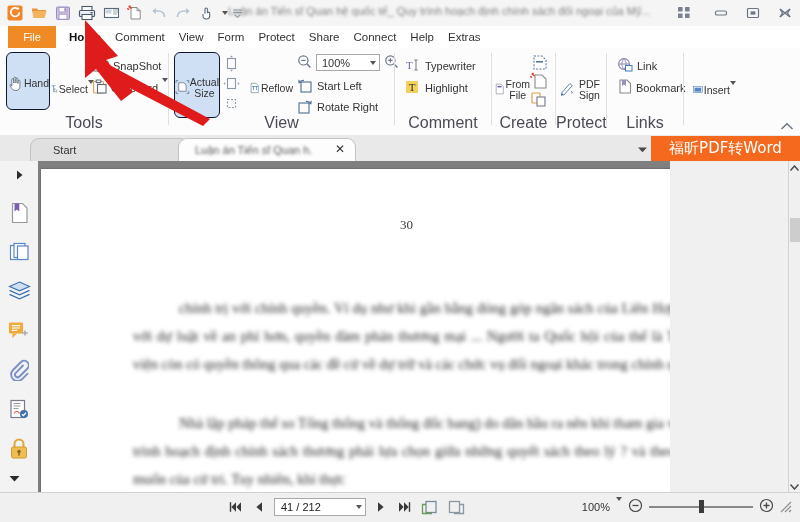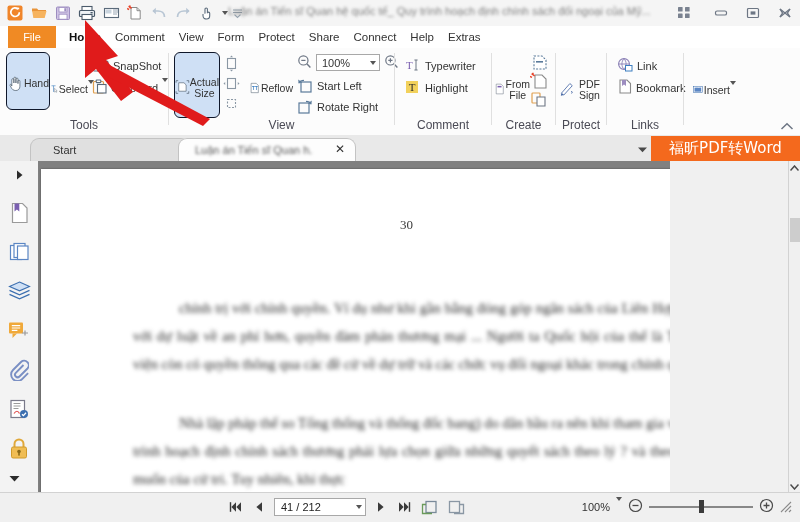--- a/index.html
+++ b/index.html
@@ -36,21 +36,21 @@
   .tellme{display:flex;align-items:center;gap:3px;color:#333;font-size:11px;cursor:pointer;padding:0 2px;}
   .findbox{width:160px;height:17px;border:1px solid #b5b5b5;background:#fff;display:flex;align-items:flex-end;
     padding:0 2px 0 5px;box-sizing:border-box;}
   .findbox input{border:0;outline:0;flex:1;font-size:11px;font-family:inherit;color:#333;background:transparent;min-width:0;}
   .caretdn{width:0;height:0;border-left:3px solid transparent;border-right:3px solid transparent;border-top:4px solid #555;}
   .icobtn{display:flex;align-items:center;gap:2px;cursor:pointer;padding:0 1px;}
 
   
   .ribbon{position:absolute;left:0;top:48px;width:800px;height:87px;background:#fcfcfc;border-bottom:1px solid #c8c8c8;}
   .rgroup{position:absolute;top:0;height:87px;}
-  .rgroup .glabel{position:absolute;bottom:3px;left:0;width:100%;text-align:center;font-size:12px;color:#4a4a55;}
+  .rgroup .glabel{position:absolute;bottom:3px;left:0;width:100%;text-align:center;font-size:16px;color:#4a4a55;}
   .rsep{position:absolute;top:5px;width:1px;height:72px;background:#e0e0e0;}
   .bigbtn{display:flex;flex-direction:row;align-items:center;justify-content:flex-start;width:44px;cursor:pointer;padding-top:4px;}
   .bigbtn .lbl{font-size:10.5px;color:#333;margin-top:1px;text-align:center;line-height:11px;}
   .bigbtn.sel{background:#cfe0f5;border:1px solid #0f172a;border-radius:6px;box-sizing:border-box;}
   .smallrow{display:flex;align-items:center;gap:4px;cursor:pointer;height:19px;}
   .smallrow .lbl{font-size:11px;color:#333;white-space:nowrap;}
   .zoomsel{width:64px;height:17px;border:1px solid #a8a8a8;background:#fff;display:flex;align-items:center;
     justify-content:space-between;padding:0 3px 0 5px;box-sizing:border-box;font-size:11px;color:#333;}
   .collapse{position:absolute;right:6px;bottom:2px;cursor:pointer;color:#666;}
 

